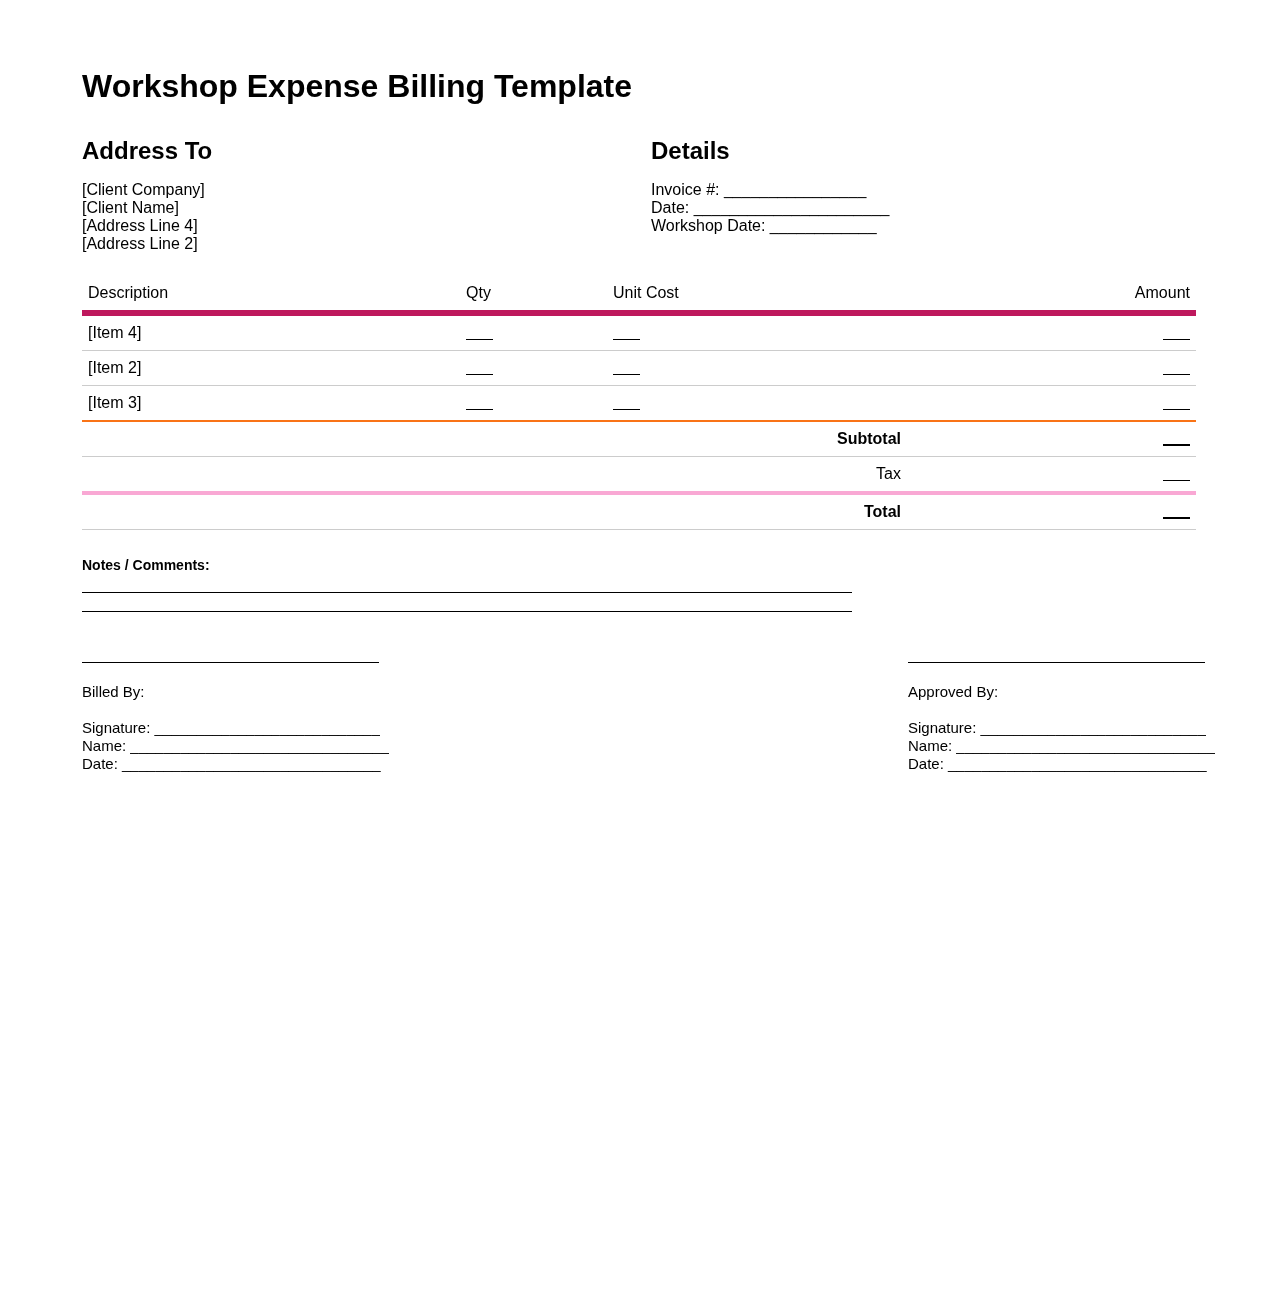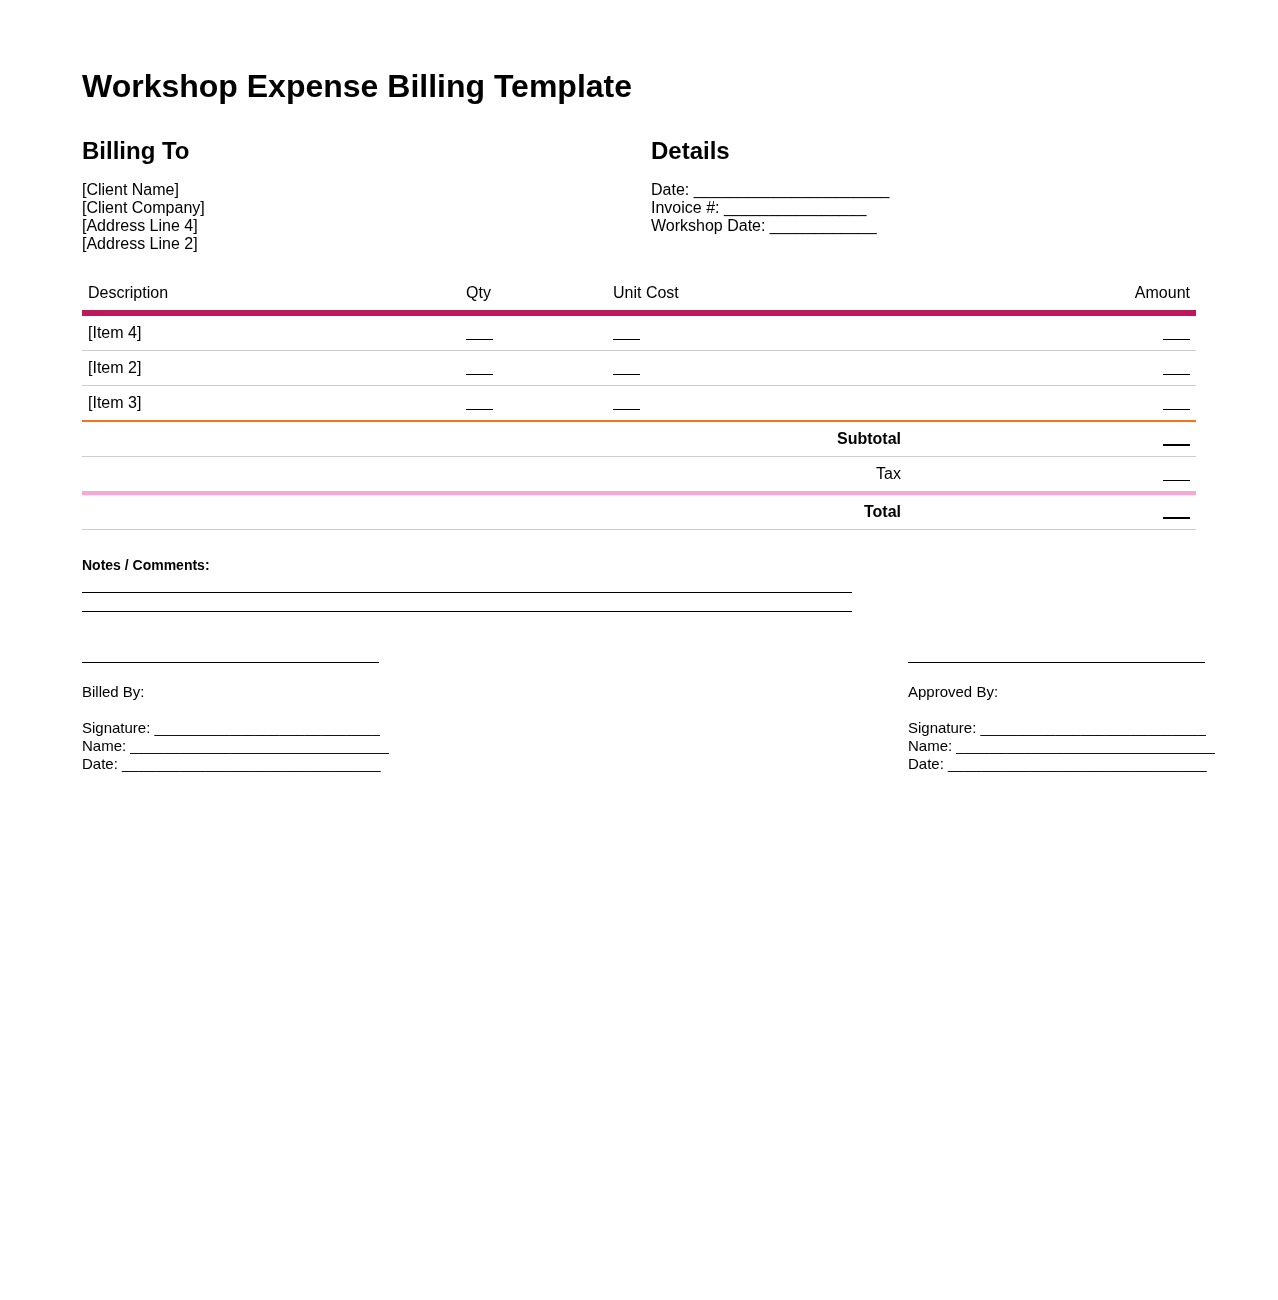--- a/index.html
+++ b/index.html
@@ -51,34 +51,34 @@
     .sig-fields { margin-top: 18px; line-height: 18px; }
     .sig-fields div { white-space: pre; }
   </style>
 </head>
 <body>
 
 <div class="page">
   <h1>Workshop Expense Billing Template</h1>
 
   <div class="col-left">
-    <h2>Billing To</h2>
+    <h2>Address To</h2>
     <div class="lines">
+      <div>[Client Company]</div>
       <div>[Client Name]</div>
-      <div>[Client Company]</div>
       <div>[Address Line 4]</div>
       <div>[Address Line 2]</div>
     </div>
   </div>
 
   <div class="col-right">
     <h2>Details</h2>
     <div class="lines">
+      <div>Invoice #: ________________</div>
       <div>Date: ______________________</div>
-      <div>Invoice #: ________________</div>
       <div>Workshop Date: ____________</div>
     </div>
   </div>
 
   <table class="items">
     <colgroup>
       <col style="width:378px">
         <col style="width:147px">
         <col style="width:300px">
         <col>

